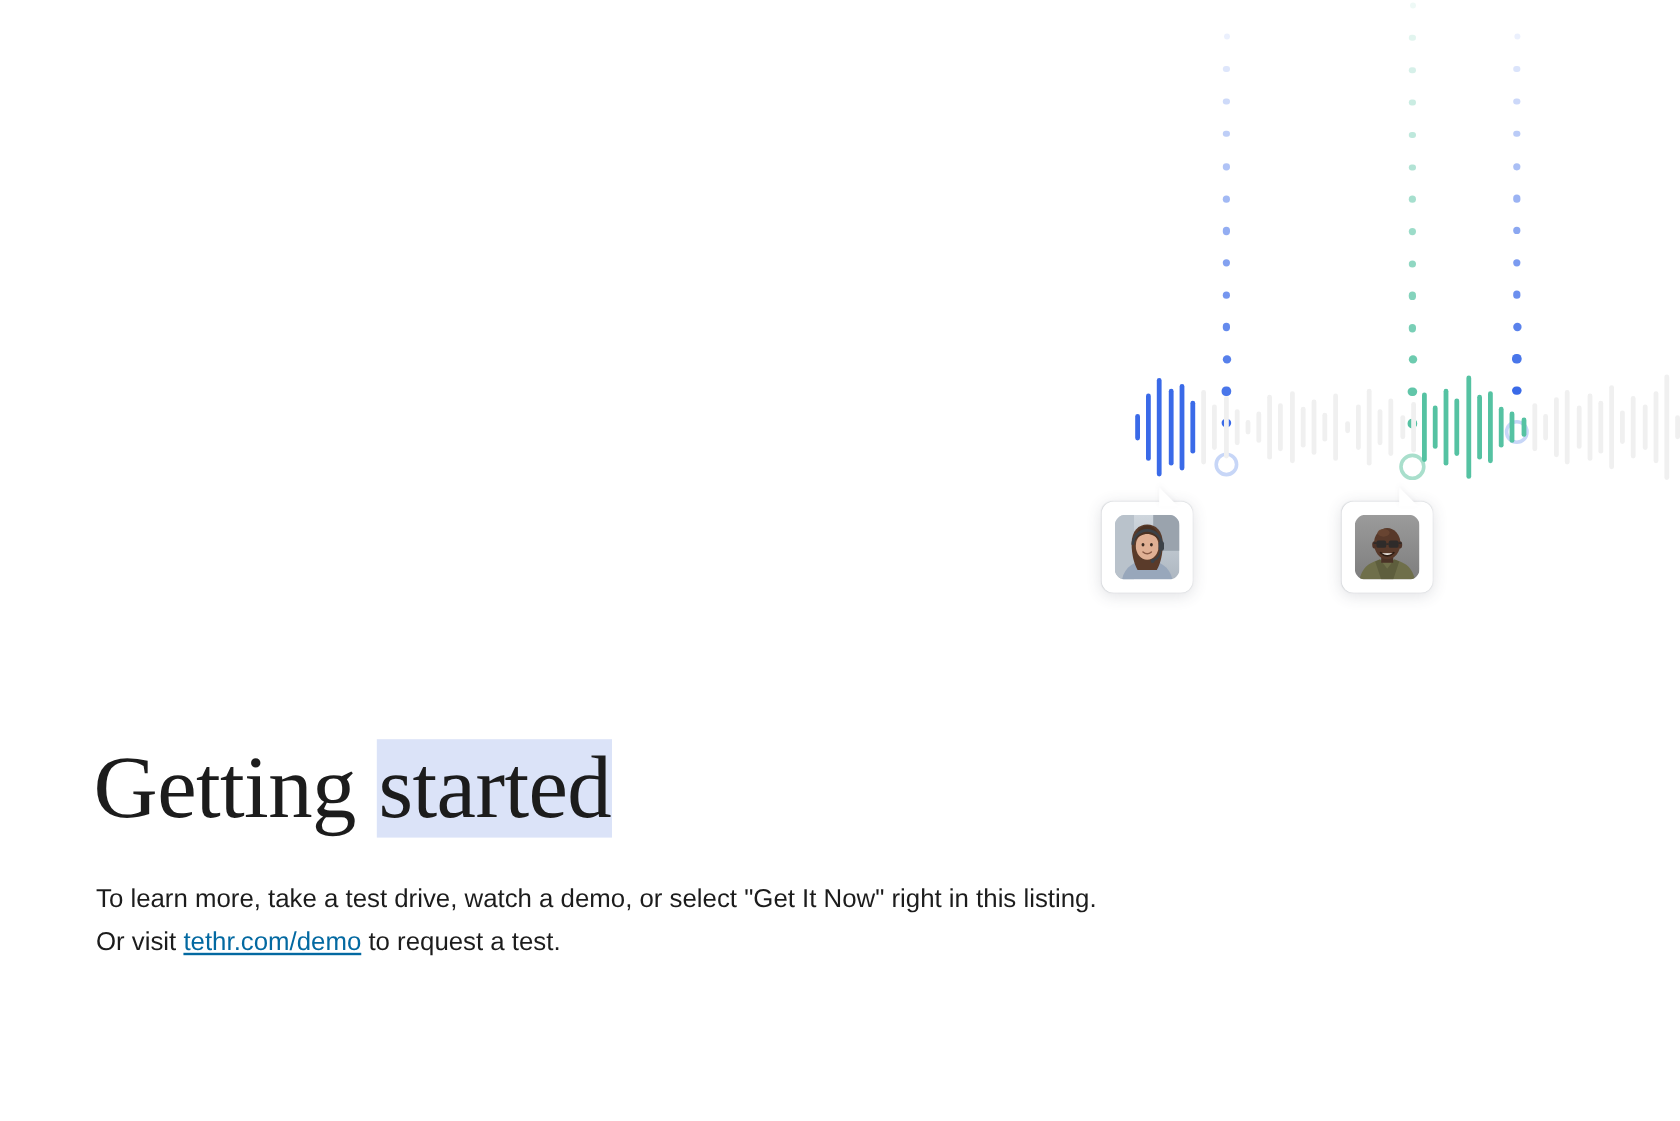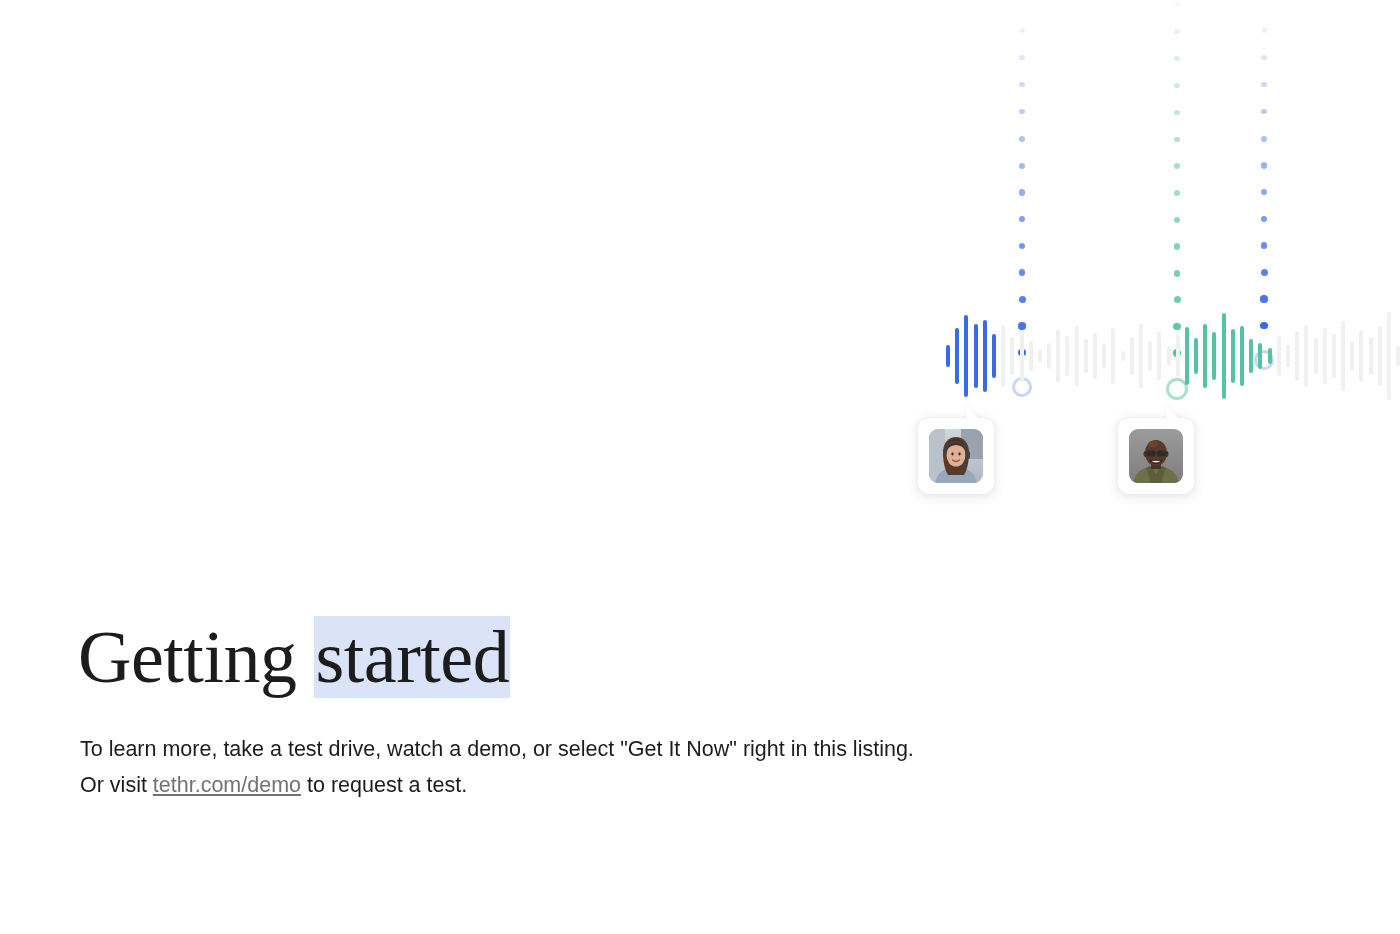--- a/index.html
+++ b/index.html
@@ -116,21 +116,21 @@
   }
   #intro-paragraph {
     margin: 38px 0 0 2px;
     font-size: 21.5px;
     line-height: 1.66;
     color: #1c1c1c;
     font-family: "Liberation Sans", sans-serif;
     max-width: 860px;
   }
   #intro-paragraph a {
-    color: #737373;
+    color: #0369a1;
     text-underline-offset: 2px;
   }
 </style>
 </head>
 <body>
 
 <div id="hero-illustration">
 
   <div class="marker-column" id="mc-0" style="left: 113px; top: 28px;">
       <span class="marker-dot" style="width: 5px; height: 5px; background: rgb(58, 106, 232); opacity: 0.1; margin-bottom: 22px;"></span>

